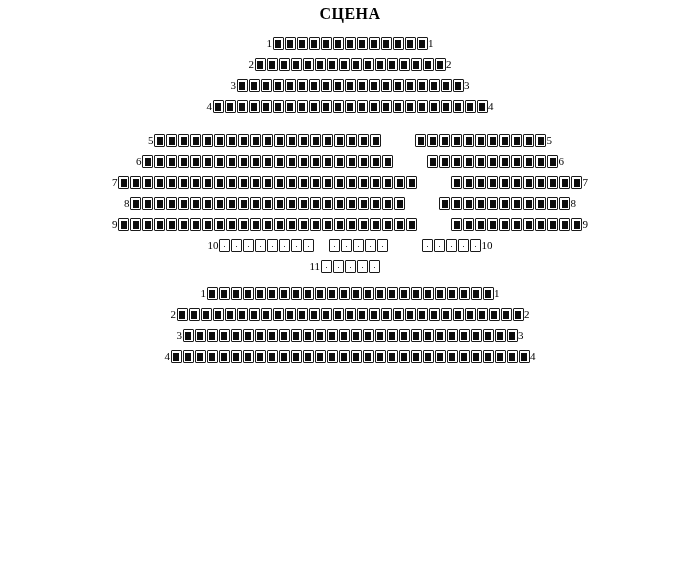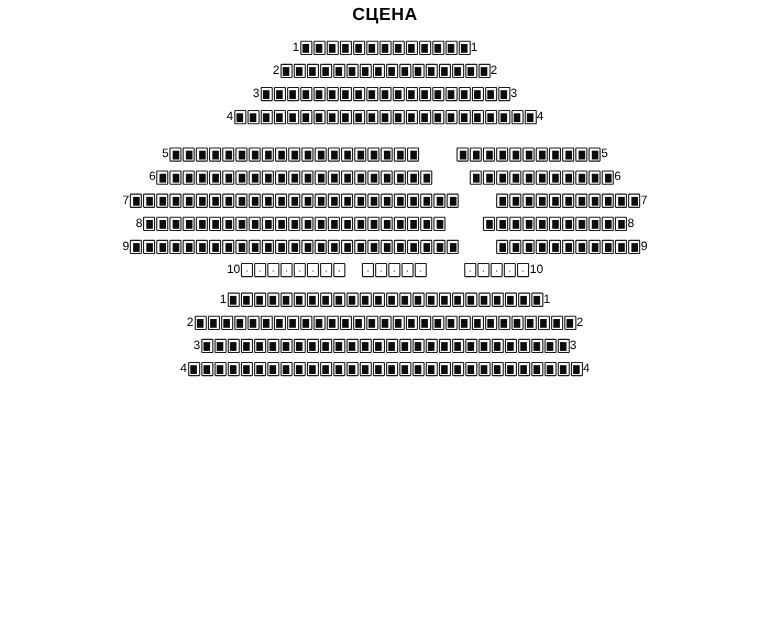--- a/index.html
+++ b/index.html
@@ -12,20 +12,21 @@
     background: #ffffff;
     font-family: "Liberation Sans", sans-serif;
     color: #000000;
     overflow: hidden;
     position: relative;
   }
   .hall {
     width: 700px;
     height: 461px;
     position: relative;
+    font-family: Liberation Serif, serif;
   }
   .section-title {
     text-align: center;
     font-size: 16px;
     font-weight: bold;
     letter-spacing: 0.5px;
   }
   #stage-title {
     padding-top: 5px;
   }
@@ -464,20 +465,33 @@
           <div class="block">
             <div class="seat open"></div>
             <div class="seat open"></div>
             <div class="seat open"></div>
             <div class="seat open"></div>
             <div class="seat open"></div>
           </div>
         </div>
         <div class="row-num right">10</div>
       </div>
+      <div class="row">
+        <div class="row-num">11</div>
+        <div class="blocks">
+          <div class="block">
+            <div class="seat open"></div>
+            <div class="seat open"></div>
+            <div class="seat open"></div>
+            <div class="seat open"></div>
+            <div class="seat open"></div>
+          </div>
+        </div>
+        <div class="row-num right"></div>
+      </div>
     </div>
 
 
   <div class="rows balcony-wrap" id="sec-2">
       <div class="row">
         <div class="row-num">1</div>
         <div class="blocks">
           <div class="block">
             <div class="seat sold"></div>
             <div class="seat sold"></div>

